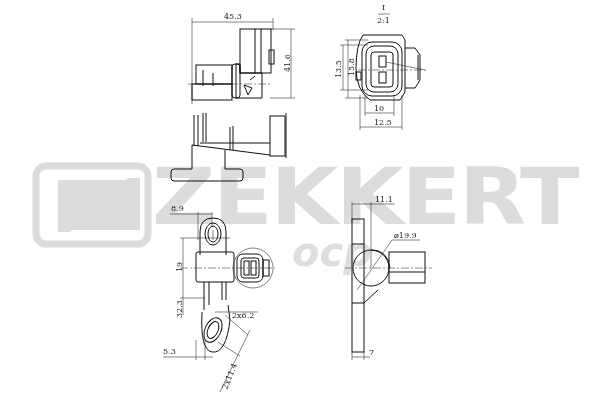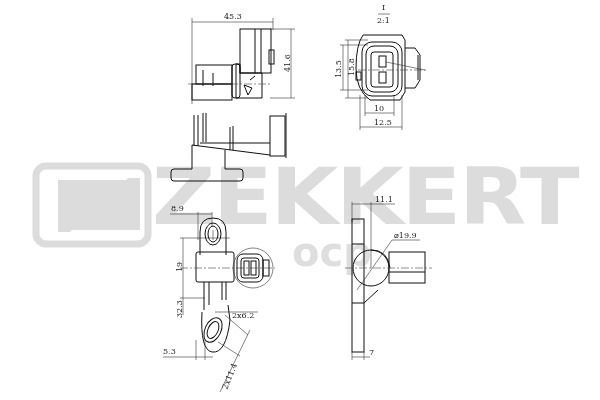--- a/index.html
+++ b/index.html
@@ -1,19 +1,19 @@
 <!DOCTYPE html>
 <html><head>
   <meta charset="utf-8">
   <style>
     html, body { margin: 0; padding: 0; background: #ffffff; }
     body { width: 600px; height: 400px; position: relative; overflow: hidden; font-family: "DejaVu Serif", serif; }
     .wm { position: absolute; color: #dcdcdc; font-family: "DejaVu Sans", sans-serif; font-weight: bold; }
     .wm-brand { left: 152px; top: 158px; font-size: 78px; letter-spacing: -2px; line-height: 78px; transform: scaleX(1.12); transform-origin: left top; }
-    .wm-ocp { left: 292px; top: 232px; font-size: 40px; line-height: 40px; color: #dedede; font-weight: bold; }
+    .wm-ocp { left: 292px; top: 232px; font-size: 40px; line-height: 40px; color: #dedede; font-weight: bold; font-style: italic; }
     svg.drawing { position: absolute; left: 0; top: 0; }
     .dimtext { font-family: "DejaVu Serif", serif; font-size: 8px; fill: #222; }
     .ln { stroke: #111; stroke-width: 1; fill: none; }
     .thin { stroke: #333; stroke-width: 0.6; fill: none; }
     .center { stroke: #444; stroke-width: 0.6; stroke-dasharray: 8 2 2 2; fill: none; }
   </style>
 </head>
 <body>
 
 <svg class="drawing" width="600" height="400" viewBox="0 0 600 400">

